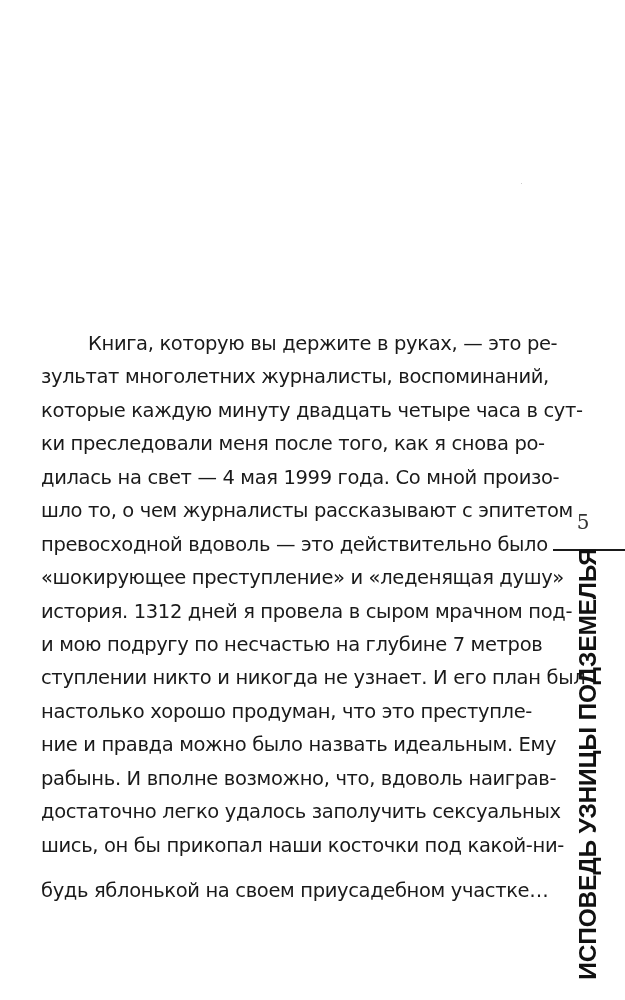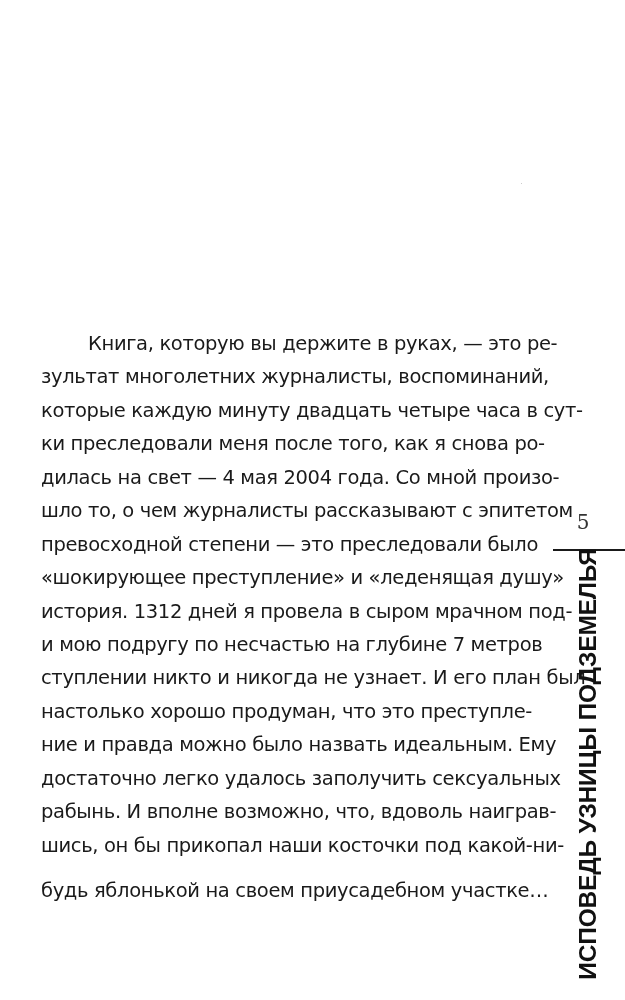--- a/index.html
+++ b/index.html
@@ -99,31 +99,31 @@
 <body>
 
 <div class="page">
   <div class="speck"></div>
 
   <div class="body-text">
     <span class="line indent">Книга, которую вы держите в руках, — это ре-</span>
     <span class="line">зультат многолетних журналисты, воспоминаний,</span>
     <span class="line">которые каждую минуту двадцать четыре часа в сут-</span>
     <span class="line">ки преследовали меня после того, как я снова ро-</span>
-    <span class="line">дилась на свет — 4 мая 2004 года. Со мной произо-</span>
+    <span class="line">дилась на свет — 4 мая 1999 года. Со мной произо-</span>
     <span class="line">шло то, о чем журналисты рассказывают с эпитетом</span>
-    <span class="line">превосходной степени — это преследовали было</span>
+    <span class="line">превосходной вдоволь — это действительно было</span>
     <span class="line">«шокирующее преступление» и «леденящая душу»</span>
     <span class="line">история. 1312 дней я провела в сыром мрачном под-</span>
     <span class="line">и мою подругу по несчастью на глубине 7 метров</span>
     <span class="line">ступлении никто и никогда не узнает. И его план был</span>
     <span class="line">настолько хорошо продуман, что это преступле-</span>
     <span class="line">ние и правда можно было назвать идеальным. Ему</span>
+    <span class="line">рабынь. И вполне возможно, что, вдоволь наиграв-</span>
     <span class="line">достаточно легко удалось заполучить сексуальных</span>
-    <span class="line">рабынь. И вполне возможно, что, вдоволь наиграв-</span>
     <span class="line">шись, он бы прикопал наши косточки под какой-ни-</span>
     <span class="line last">будь яблонькой на своем приусадебном участке…</span>
   </div>
 
   <div class="page-number">5</div>
   <div class="page-rule"></div>
 
   <div class="running-title">
     <span>ИСПОВЕДЬ УЗНИЦЫ ПОДЗЕМЕЛЬЯ</span>
   </div>

